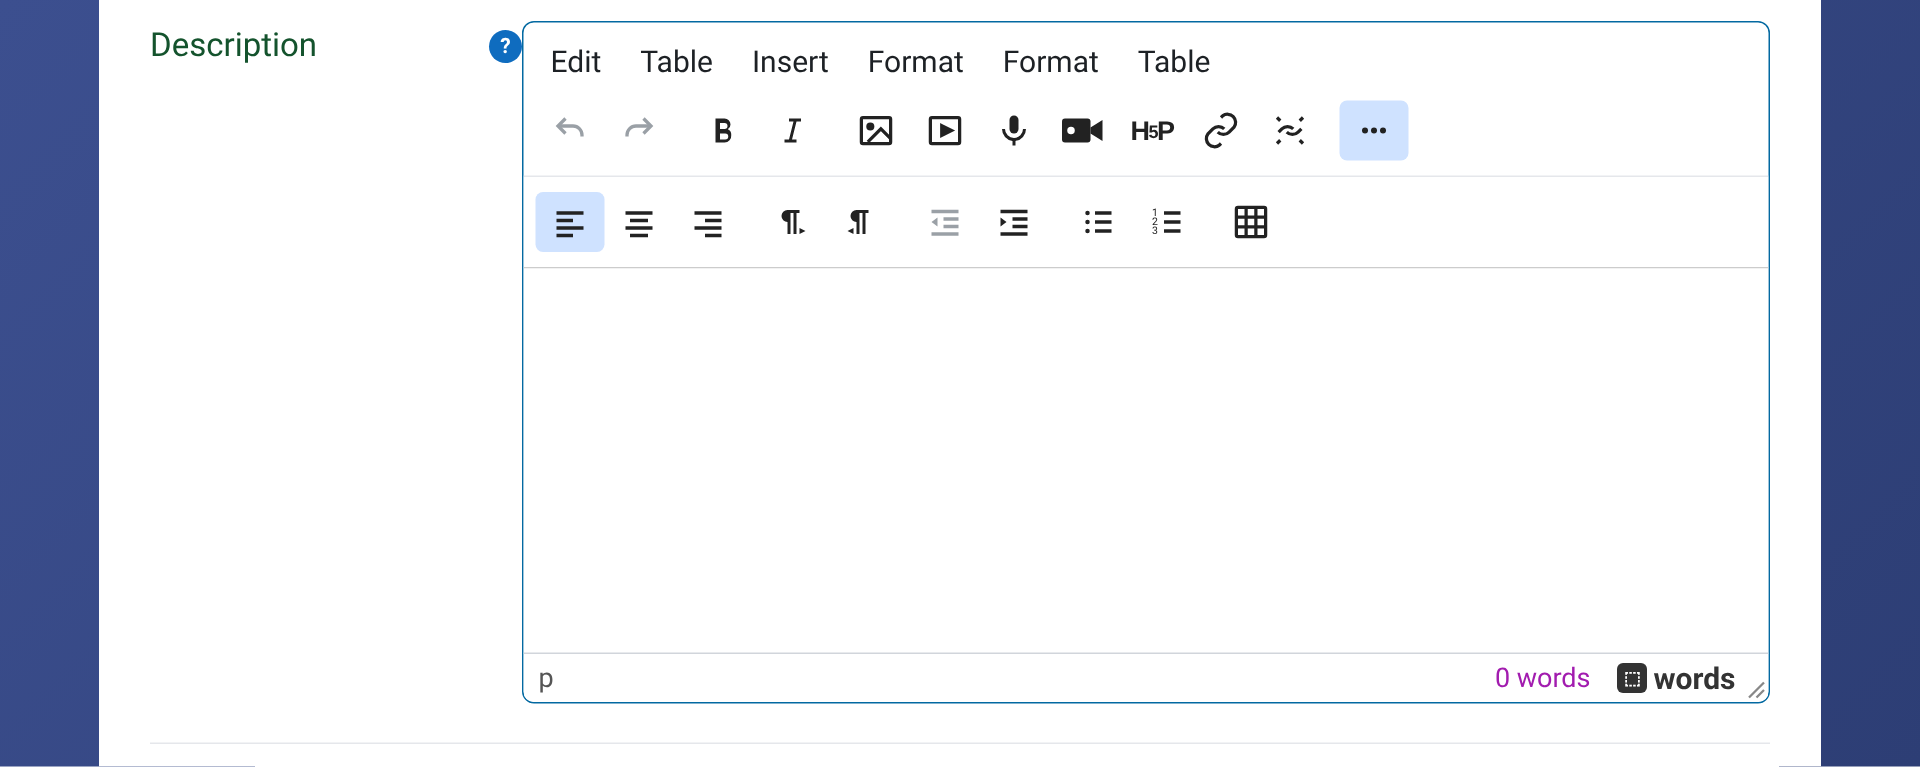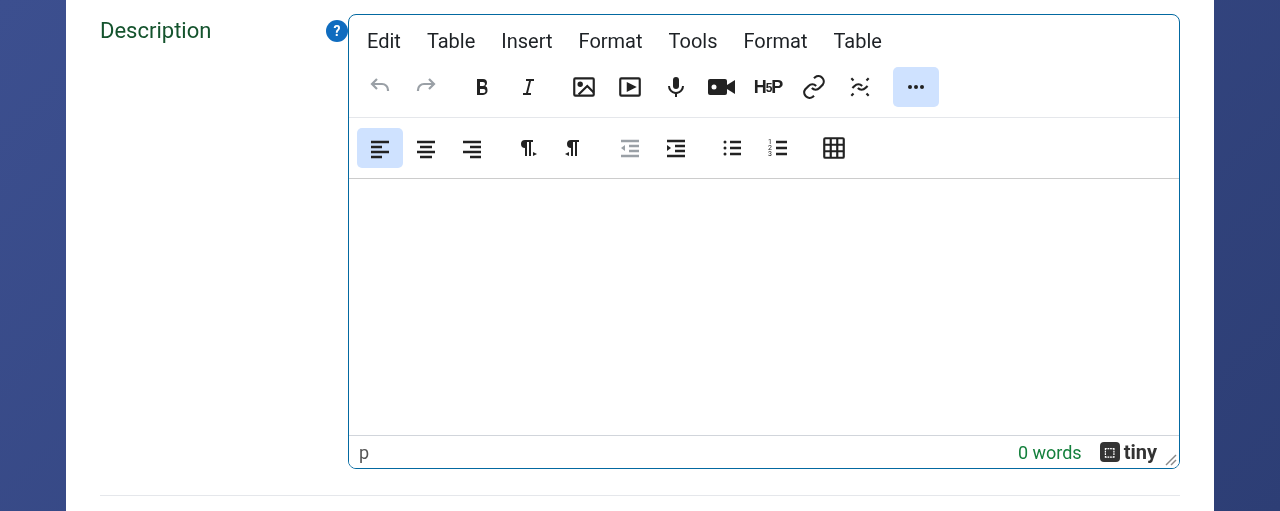--- a/index.html
+++ b/index.html
@@ -104,21 +104,21 @@
     display: flex;
     align-items: center;
     border-top: 1px solid #d1d5db;
     padding: 4px 10px;
     font-size: 18px;
     color: #555;
     background: #fff;
     position: relative;
   }
   .status-path { flex: 1; color: #555; }
-  .wordcount { margin-right: 18px; color: #15803d; }
+  .wordcount { margin-right: 18px; color: #a21caf; }
   .branding {
     display: flex;
     align-items: center;
     gap: 4px;
     font-weight: 700;
     color: #333;
     font-size: 20px;
     margin-right: 12px;
   }
   .branding-icon {
@@ -151,21 +151,20 @@
       <span class="help-badge">?</span>
     </div>
     <div class="editor-col">
       <div class="editor-box">
 
         <div class="menubar">
           <div class="menuitem">Edit</div>
           <div class="menuitem">Table</div>
           <div class="menuitem">Insert</div>
           <div class="menuitem">Format</div>
-          <div class="menuitem">Tools</div>
           <div class="menuitem">Format</div>
           <div class="menuitem">Table</div>
         </div>
 
         <div class="toolbar">
           <div class="tgroup">
             <div class="tbtn disabled">
               <span>
                 <svg width="24" height="24" viewBox="0 0 24 24" fill="none" stroke="currentColor" stroke-width="2.2">
                     <path d="M9 14l-5-5 5-5"></path>
@@ -390,21 +389,21 @@
           </div>
         </div>
 
         <div class="editor-body"></div>
 
         <div class="statusbar">
           <span class="status-path">p</span>
           <span class="wordcount">0 words</span>
           <span class="branding">
             <span class="branding-icon">⬚</span>
-            <span>tiny</span>
+            <span>words</span>
           </span>
           <span class="resize-handle">
             <svg width="14" height="14" viewBox="0 0 14 14" stroke="currentColor" stroke-width="1.5">
                 <line x1="3" y1="13" x2="13" y2="3"></line>
                 <line x1="8" y1="13" x2="13" y2="8"></line>
               </svg>
           </span>
         </div>
 
       </div>

